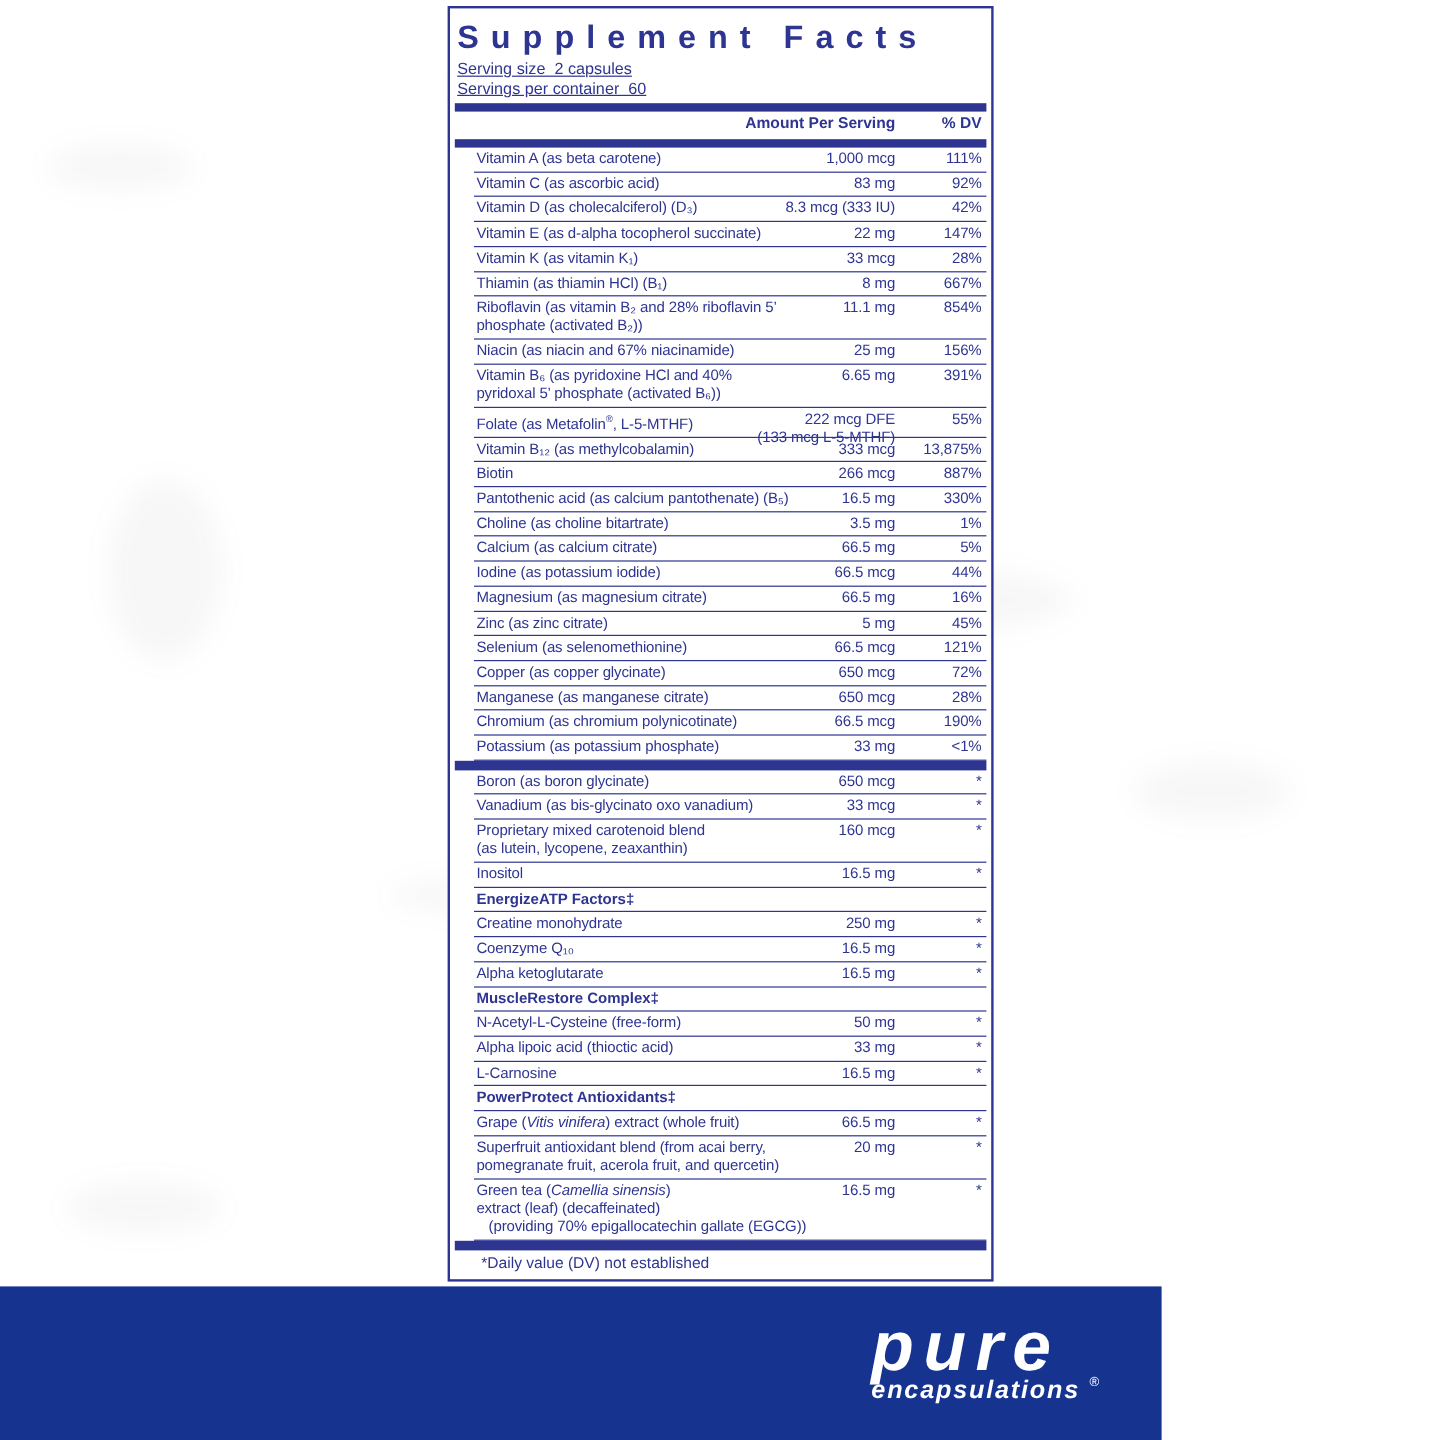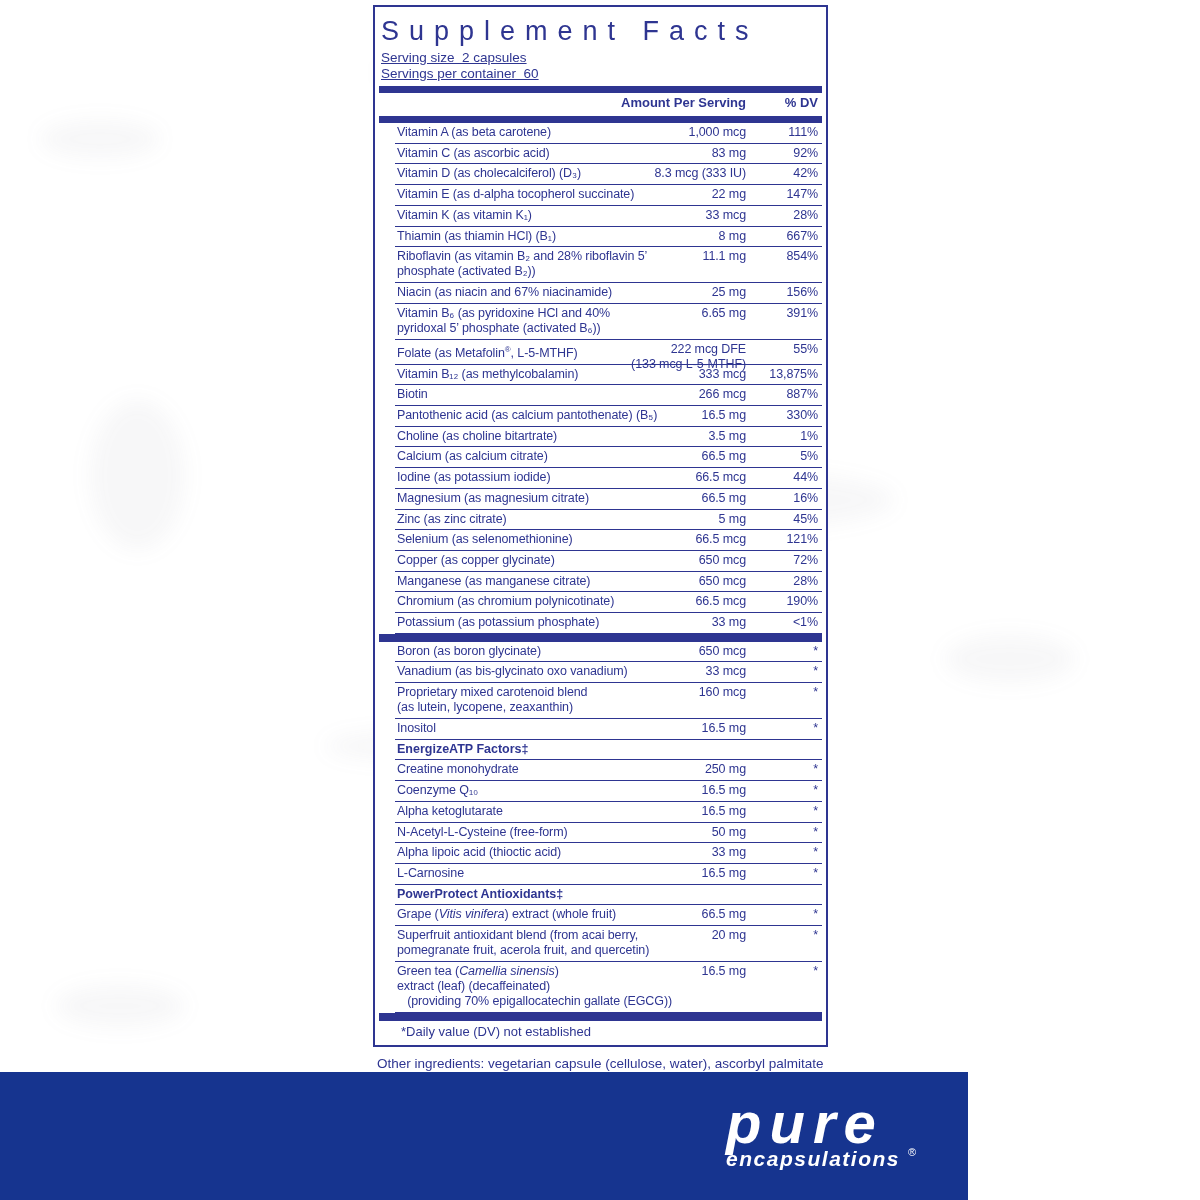--- a/index.html
+++ b/index.html
@@ -21,21 +21,21 @@
 
   .panel{
     background:#ffffff;
     border:2px solid var(--navy);
     box-sizing:border-box;
     width:455px;
     padding:6px 4px 2px 4px;
   }
   .sf-title{
     margin:2px 0 3px 2px;
-    font-size:27px;font-weight:normal;line-height:32px;
+    font-size:27px;font-weight:bold;line-height:32px;
     letter-spacing:10px;white-space:nowrap;
     color:var(--navy);
   }
   .serving-line{
     font-size:13.5px;line-height:16px;white-space:pre;margin-left:2px;text-decoration:underline;
   }
   .thickbar{height:7px;background:var(--navy);margin:4px 0 0 0;}
   .col-heads{position:relative;height:19px;font-weight:bold;font-size:13px;line-height:19px;}
   .col-heads .amount-h{position:absolute;right:76px;margin-left:13px;}
   .col-heads .dv-h{position:absolute;right:4px;}
@@ -246,20 +246,23 @@
           <span class="name">Coenzyme Q₁₀</span>
           <span class="amount">16.5 mg</span>
           <span class="dv">*</span>
         </div>
         <div class="row">
           <span class="name">Alpha ketoglutarate</span>
           <span class="amount">16.5 mg</span>
           <span class="dv">*</span>
         </div>
         <div class="row">
+          <span class="name section-name">MuscleRestore Complex‡</span>
+        </div>
+        <div class="row">
           <span class="name">N-Acetyl-L-Cysteine (free-form)</span>
           <span class="amount">50 mg</span>
           <span class="dv">*</span>
         </div>
         <div class="row">
           <span class="name">Alpha lipoic acid (thioctic acid)</span>
           <span class="amount">33 mg</span>
           <span class="dv">*</span>
         </div>
         <div class="row">

